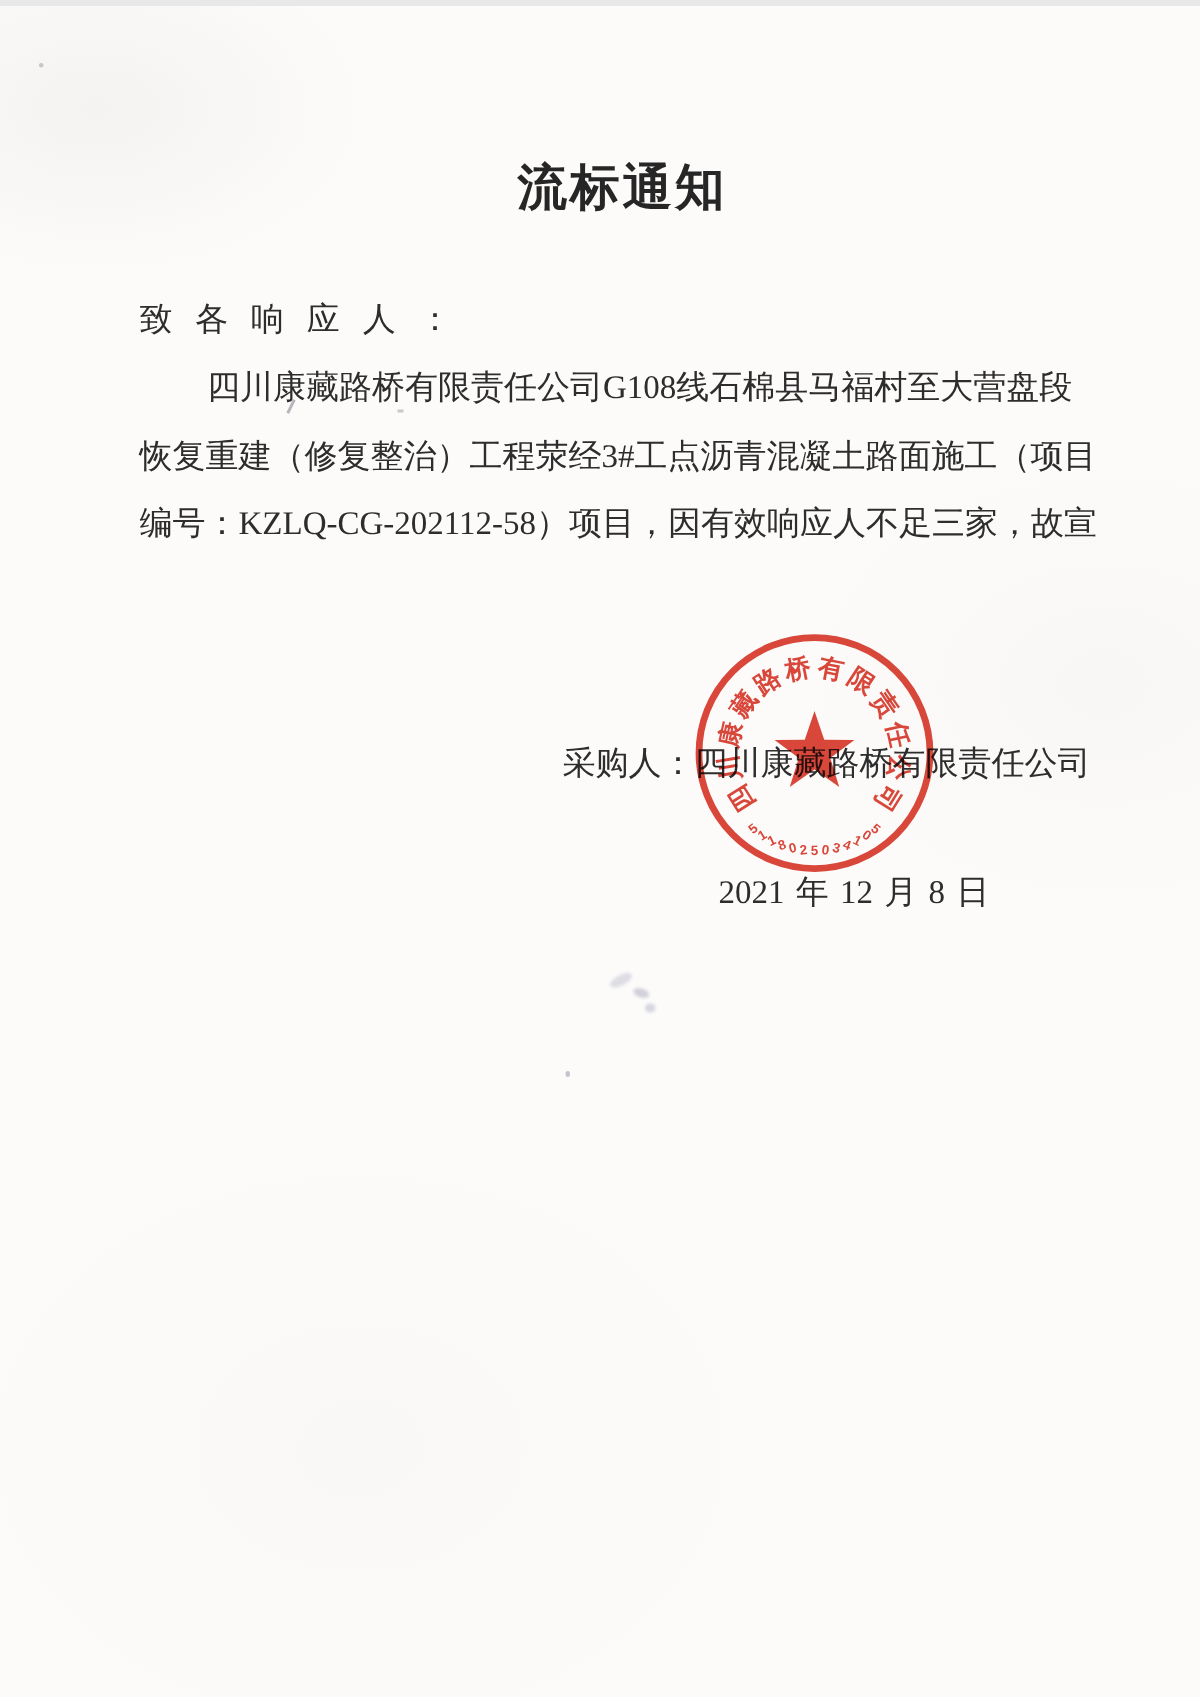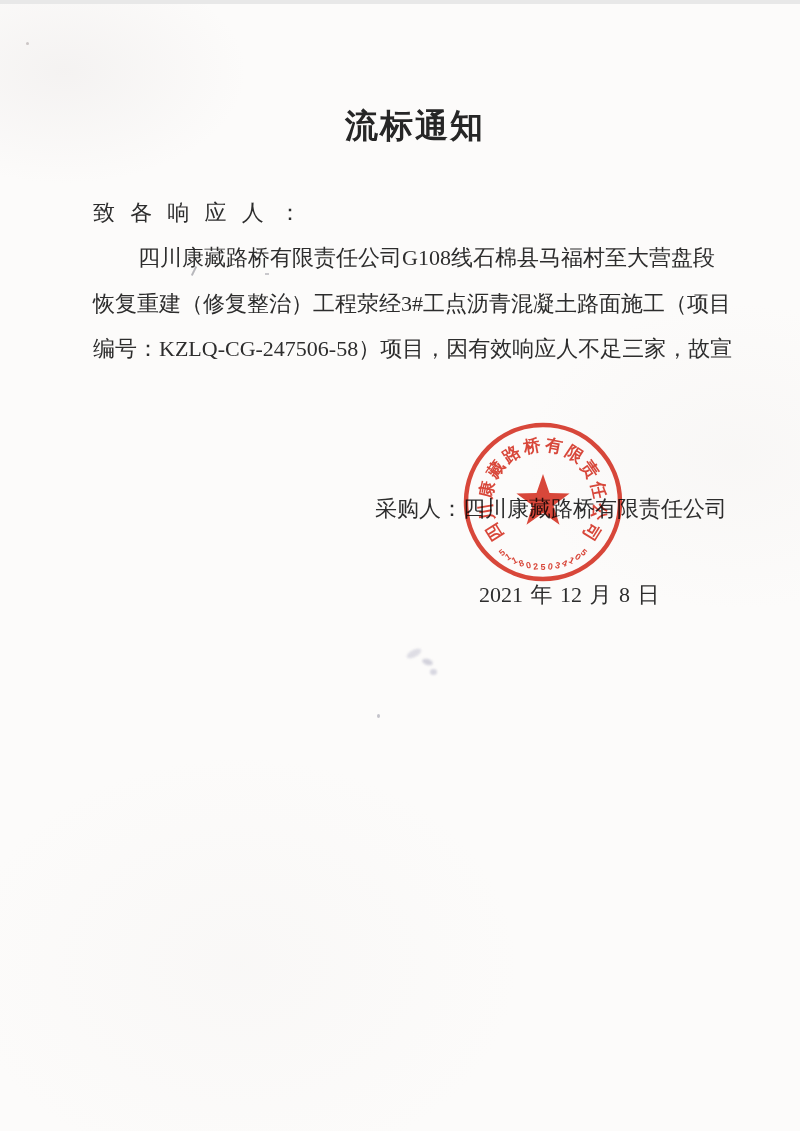--- a/index.html
+++ b/index.html
@@ -139,21 +139,21 @@
         <span>施</span>
         <span>工</span>
         <span>（</span>
         <span>项</span>
         <span>目</span>
       </div>
     <div class="line jline">
         <span>编</span>
         <span>号</span>
         <span>：</span>
-        <span>KZLQ-CG-247506-58</span>
+        <span>KZLQ-CG-202112-58</span>
         <span>）</span>
         <span>项</span>
         <span>目</span>
         <span>，</span>
         <span>因</span>
         <span>有</span>
         <span>效</span>
         <span>响</span>
         <span>应</span>
         <span>人</span>

